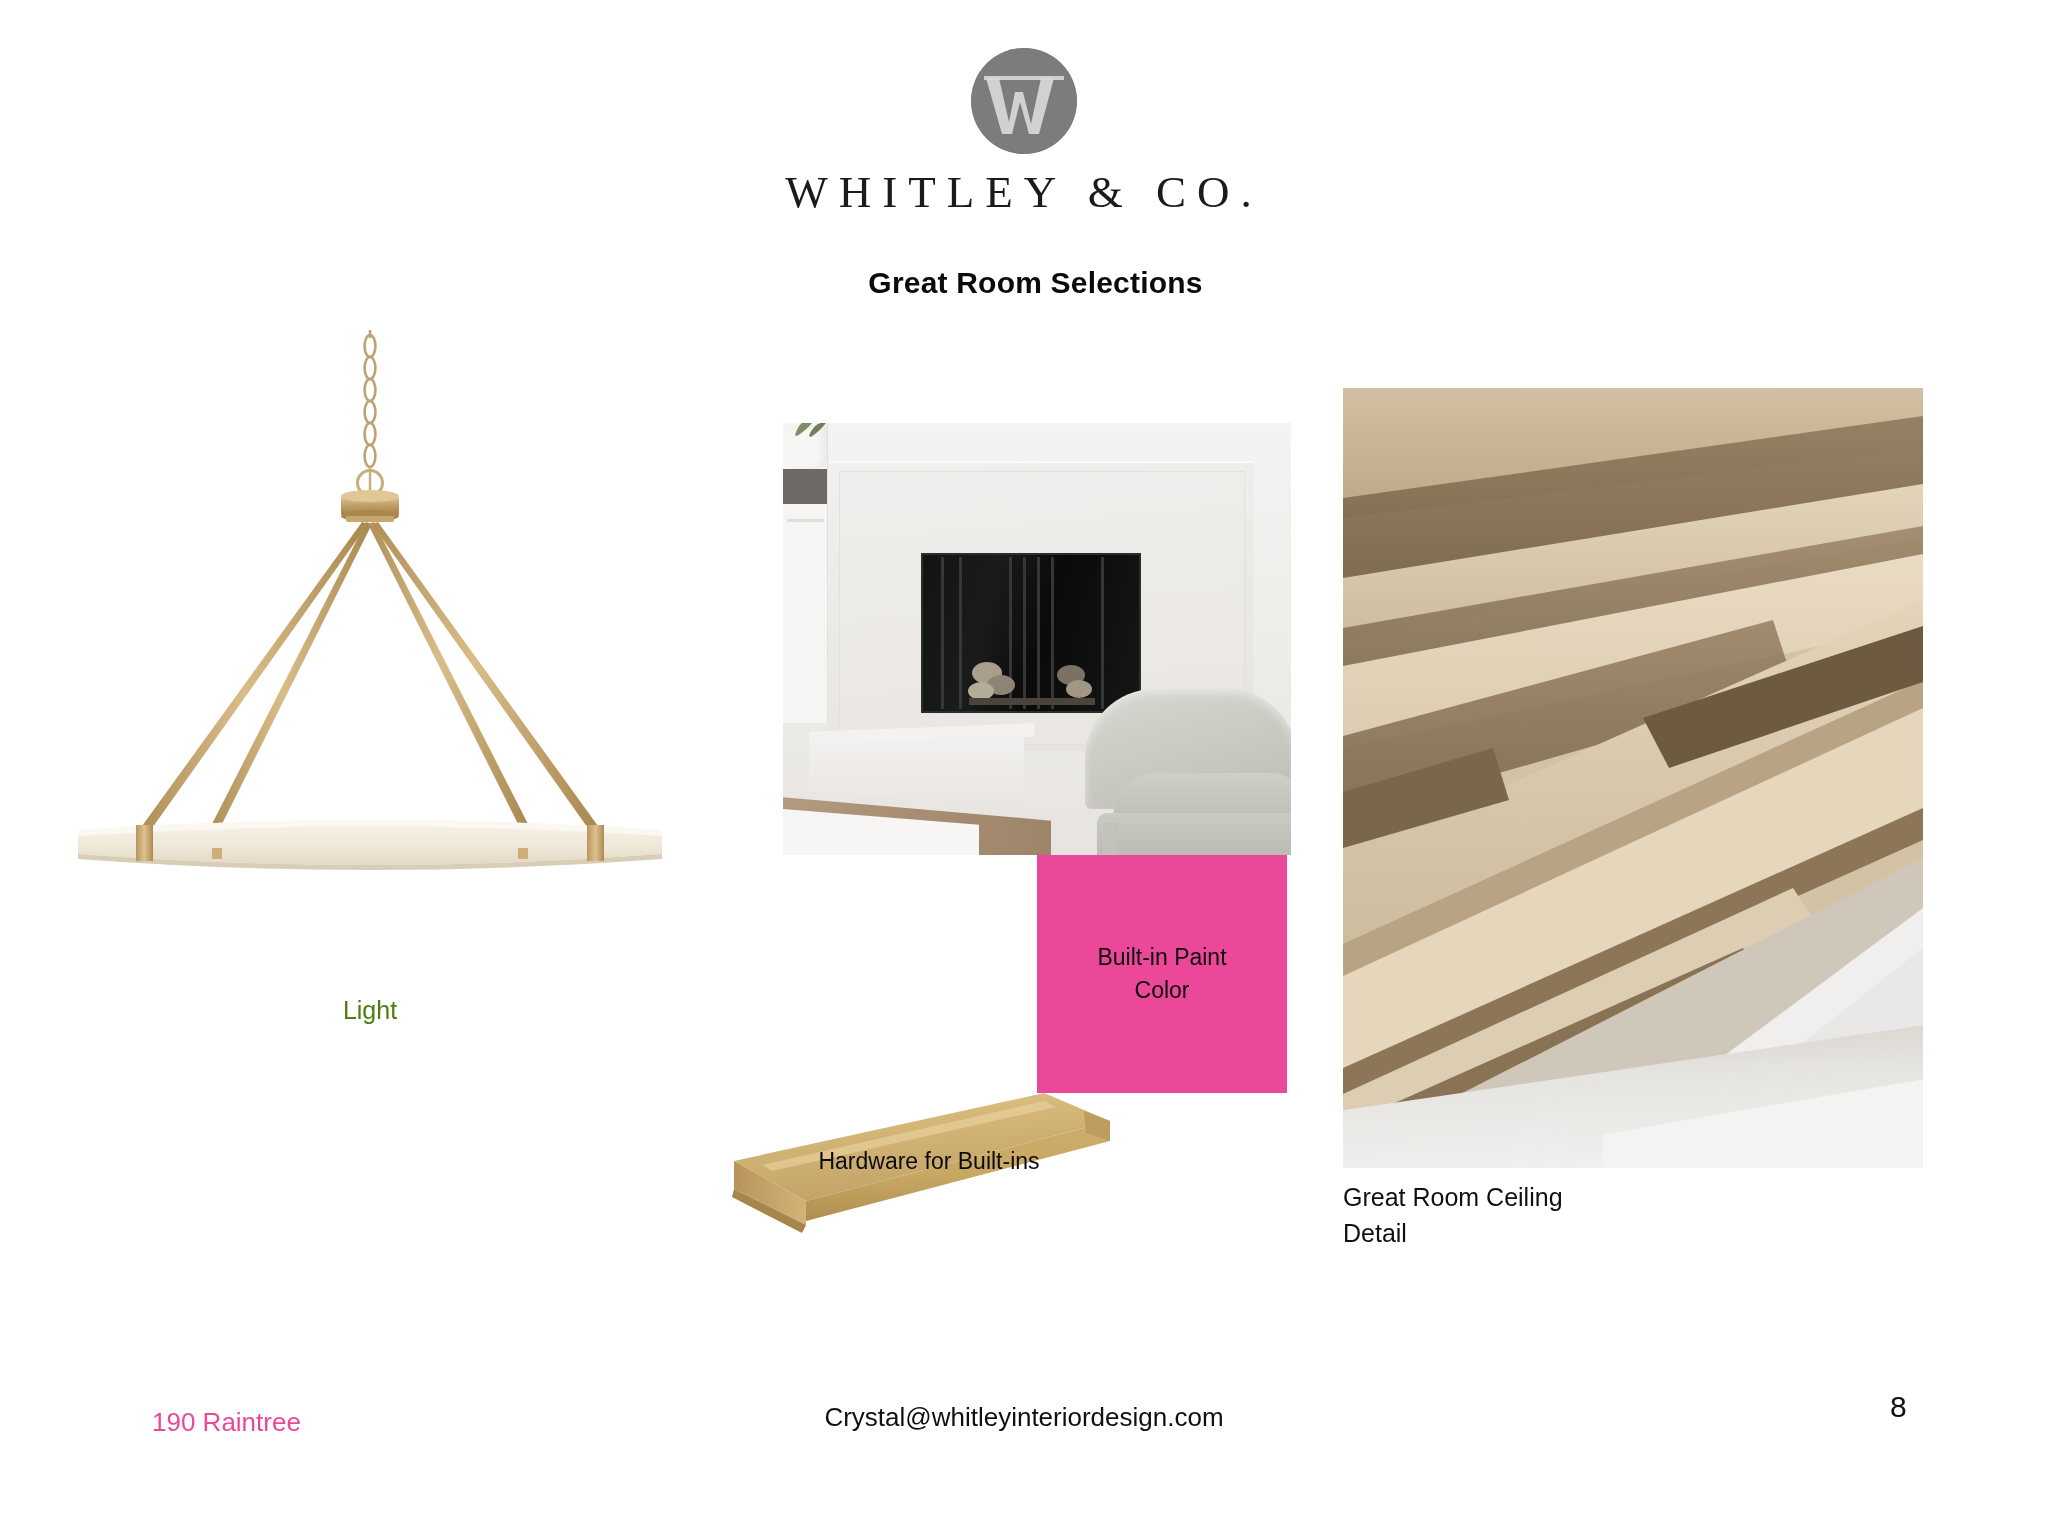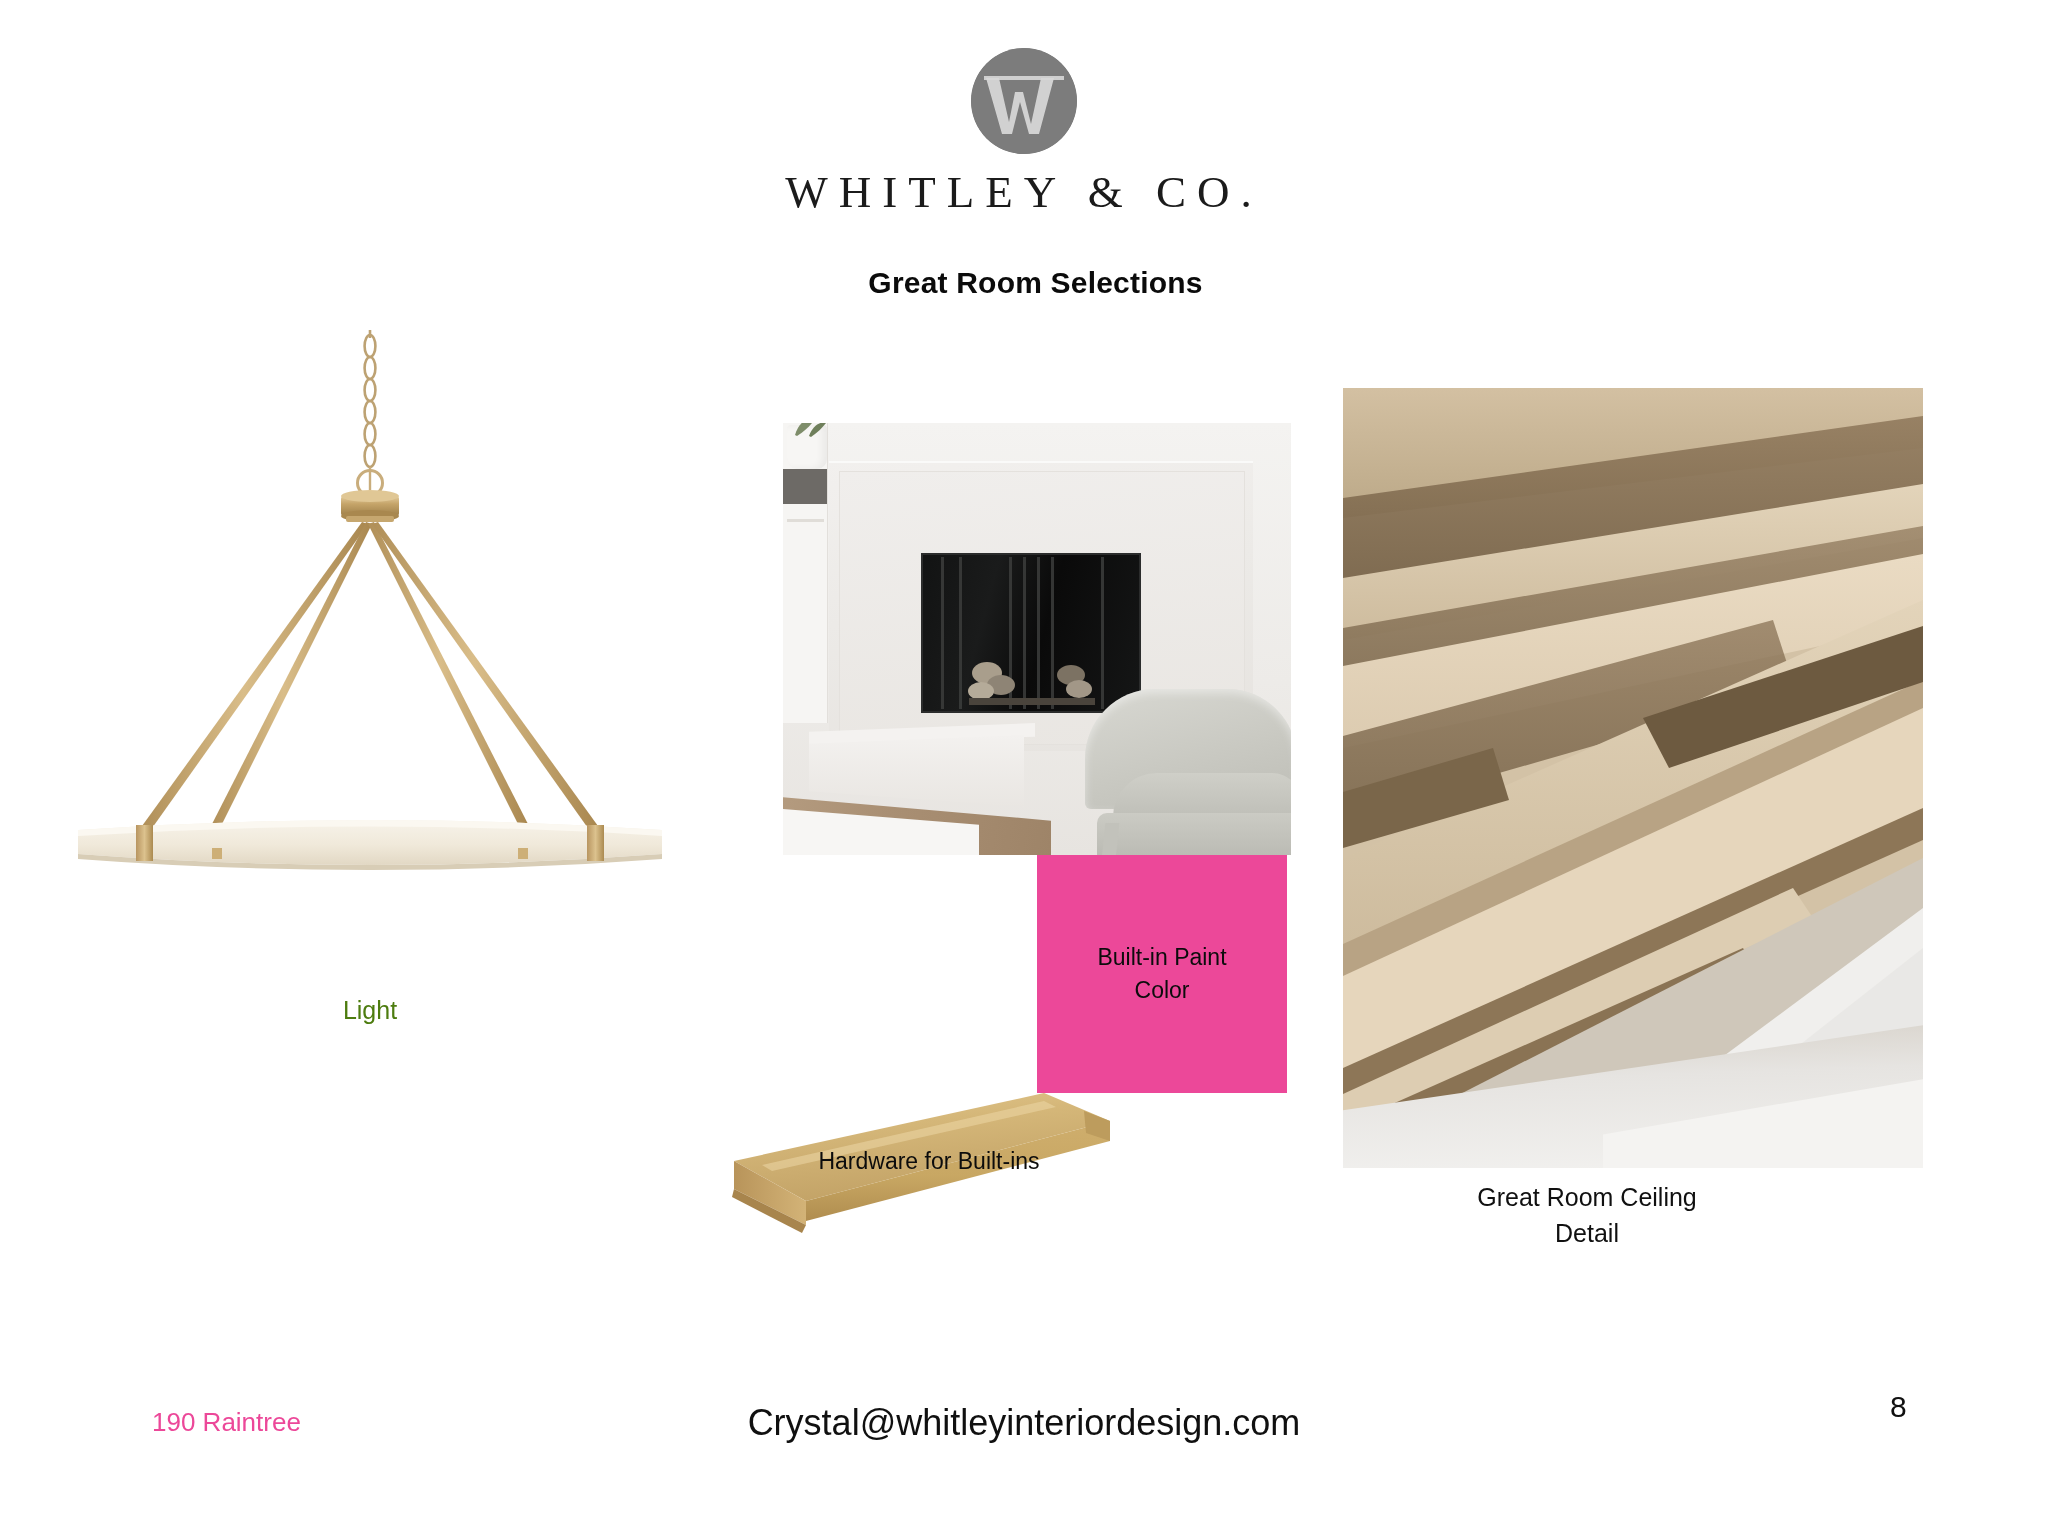--- a/index.html
+++ b/index.html
@@ -132,27 +132,27 @@
   .ceil-wall{
     position:absolute;left:0;bottom:0;width:100%;height:170px;
     background:linear-gradient(178deg,#cfc8bd 0%,#e6e4e1 46%,#f2f1ef 100%);
     clip-path:polygon(0 66%,100% 16%,100% 100%,0 100%);
   }
   .ceil-wall2{
     position:absolute;right:0;bottom:0;width:320px;height:120px;
     background:#f4f3f1;clip-path:polygon(0 72%,100% 26%,100% 100%,0 100%);
   }
   .ceiling-caption{
-    position:absolute;left:1297px;top:1180px;width:580px;text-align:center;
+    position:absolute;left:1343px;top:1180px;width:580px;
     font-size:25px;color:#101010;line-height:1.42;
   }
 
   
   .footer-left{position:absolute;left:152px;top:1407px;font-size:26px;color:#ec4899;}
-  .footer-center{position:absolute;left:0;right:0;top:1402px;text-align:center;font-size:36px;color:#101010;}
+  .footer-center{position:absolute;left:0;right:0;top:1402px;text-align:center;font-size:26px;color:#101010;}
   .footer-page{position:absolute;left:1890px;top:1390px;font-size:30px;color:#101010;}
 </style>
 </head>
 <body>
 
 <div class="slide">
 
   <div class="brand">
     <div class="logo-mark">
       <svg width="106" height="106" viewBox="0 0 106 106" aria-hidden="true">

